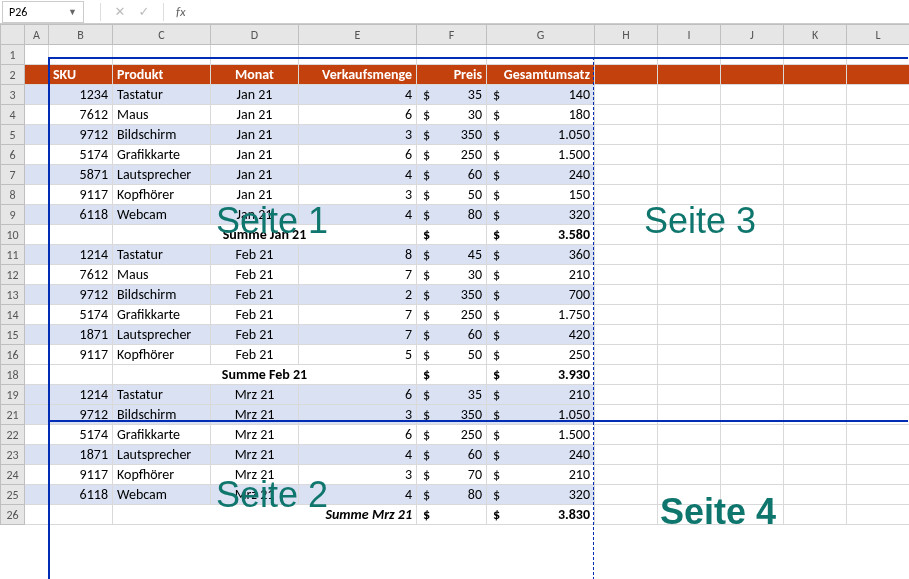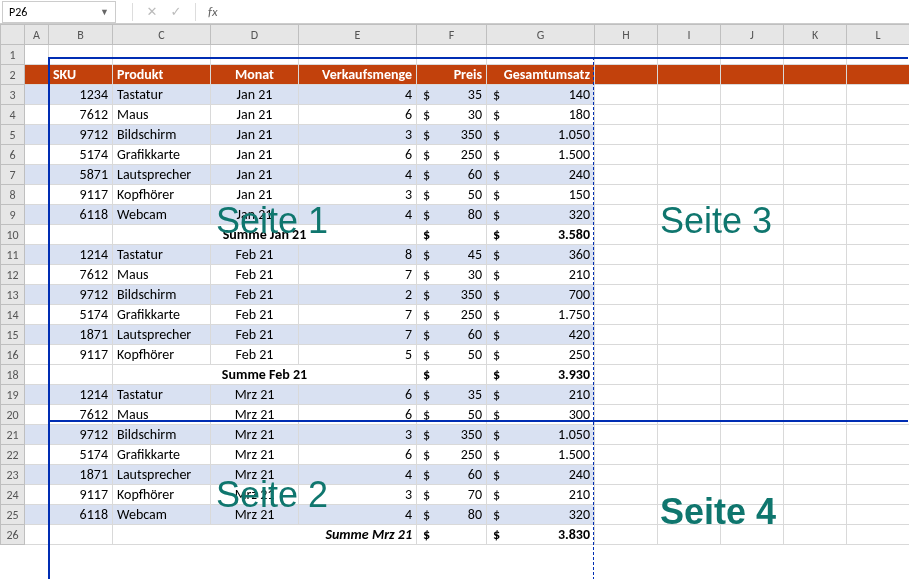--- a/index.html
+++ b/index.html
@@ -15,21 +15,21 @@
     position: relative;
   }
   .namebox-bar {
     display: flex;
     align-items: center;
     height: 24px;
     border-bottom: 1px solid #ccc;
     background: #fff;
   }
   .namebox {
-    width: 114px;
+    width: 82px;
     height: 22px;
     border: 1px solid #ccc;
     margin-left: 2px;
     padding: 0 6px;
     display: flex;
     align-items: center;
     justify-content: space-between;
     font-size: 12px;
     background: #fff;
   }
@@ -561,45 +561,20 @@
               <span class="sym">$</span>
               <span class="val">210</span>
             </div>
           </td>
           <td class="cell "></td>
           <td class="cell "></td>
           <td class="cell "></td>
           <td class="cell "></td>
           <td class="cell "></td>
         </tr>
-        <tr>
-          <td class="rowhdr">20</td>
-          <td class="cell data"></td>
-          <td class="cell data right">7612</td>
-          <td class="cell data">Maus</td>
-          <td class="cell data center">Mrz 21</td>
-          <td class="cell data right">6</td>
-          <td class="cell data right">
-            <div class="cur">
-              <span class="sym">$</span>
-              <span class="val">50</span>
-            </div>
-          </td>
-          <td class="cell data right">
-            <div class="cur">
-              <span class="sym">$</span>
-              <span class="val">300</span>
-            </div>
-          </td>
-          <td class="cell "></td>
-          <td class="cell "></td>
-          <td class="cell "></td>
-          <td class="cell "></td>
-          <td class="cell "></td>
-        </tr>
         <tr class="band">
           <td class="rowhdr">21</td>
           <td class="cell data"></td>
           <td class="cell data right">9712</td>
           <td class="cell data">Bildschirm</td>
           <td class="cell data center">Mrz 21</td>
           <td class="cell data right">3</td>
           <td class="cell data right">
             <div class="cur">
               <span class="sym">$</span>
@@ -744,15 +719,15 @@
       </tbody>
   </table>
 
   <div class="pb" style="left:48px; top:33px; width:860px; height:2px;"></div>
   <div class="pb" style="left:48px; top:396px; width:860px; height:2px;"></div>
   <div class="pb" style="left:48px; top:33px; width:2px; height:523px;"></div>
   <div class="pb-dash-v" style="left:593px; top:33px; height:523px;"></div>
 
   <div class="wm" style="left:216px; top:176px;">Seite 1</div>
   <div class="wm" style="left:216px; top:450px;">Seite 2</div>
-  <div class="wm" style="left:660px; top:176px;">Seite 3</div>
+  <div class="wm" style="left:644px; top:176px;">Seite 3</div>
   <div class="wm" style="left:660px; top:467px;font-weight:bold;">Seite 4</div>
 </div>
 
 </body></html>

